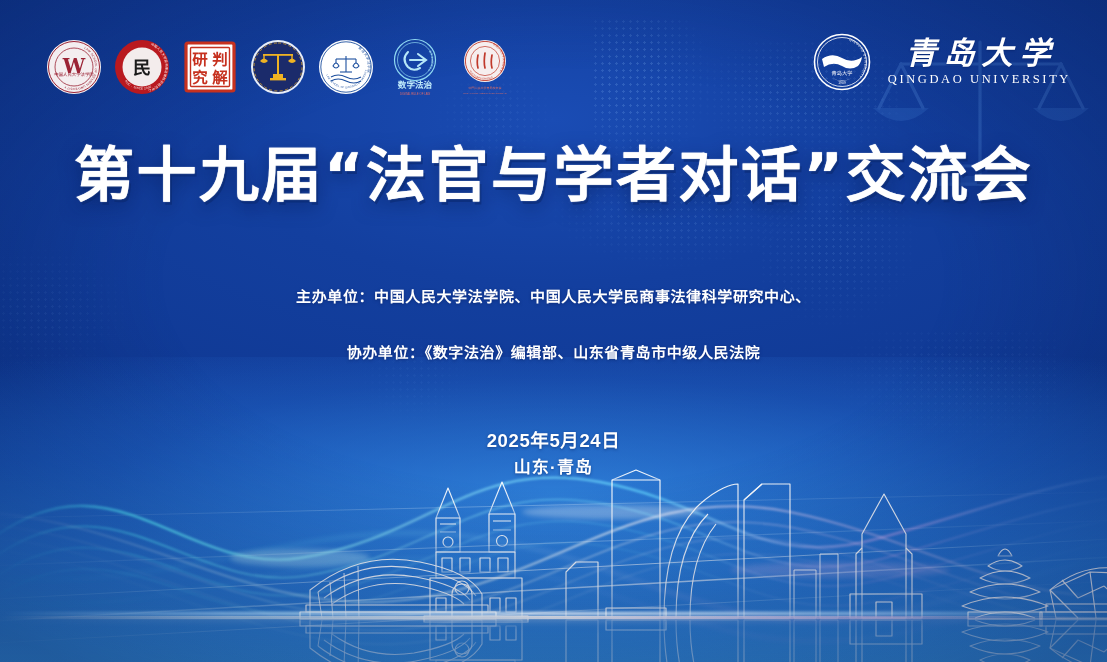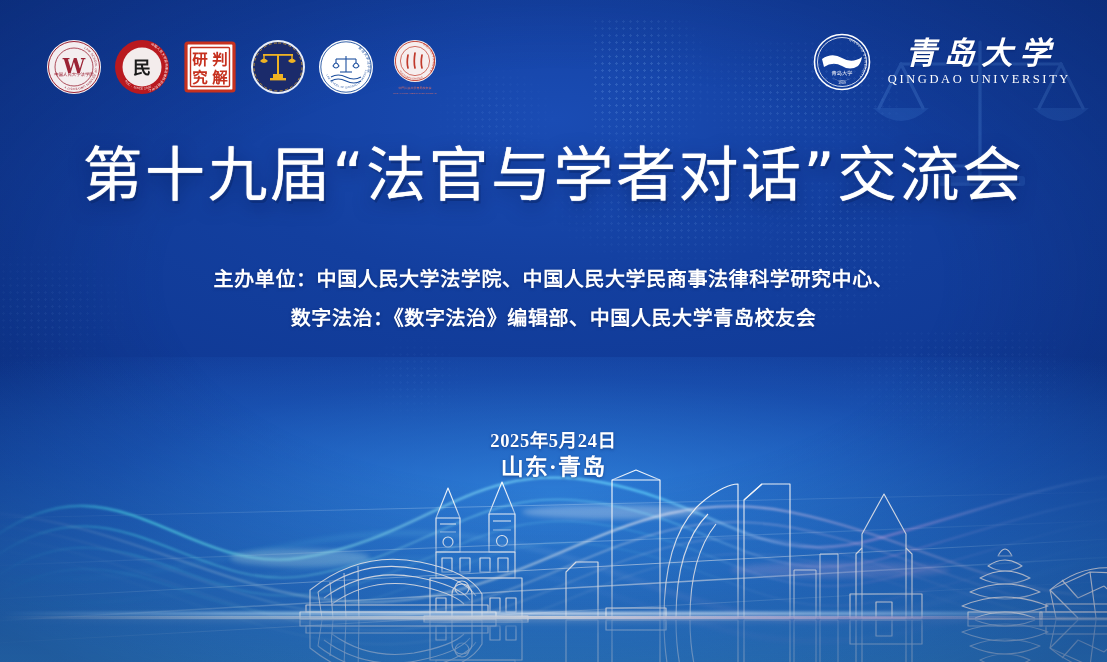--- a/index.html
+++ b/index.html
@@ -111,52 +111,53 @@
     color: #ffffff; font-size: 12.5px; letter-spacing: 2.6px; margin-top: 3px;
     font-family: "Liberation Serif", "DejaVu Serif", serif; text-indent: 2.6px;
   }
 
   
   .title {
     position: absolute; left: 0; right: 0; top: 142px;
     text-align: center;
     color: #ffffff;
     font-size: 60px;
-    font-weight: 400;
+    font-weight: 700;
     letter-spacing: 2.5px;
     line-height: 1.12;
     white-space: nowrap;
     text-shadow:
        0 0 1px rgba(255,255,255,.9),
        2px 3px 0 rgba(10,40,110,.55),
        0 6px 18px rgba(5,25,85,.55);
     font-family: "DejaVu Sans", "Liberation Sans", sans-serif;
   }
 
   
   .orgs {
     position: absolute; left: 0; right: 0; top: 263px;
     text-align: center; color: #ffffff;
   }
   .org-line {
-    font-size: 20px; line-height: 33px; letter-spacing: .6px;
+    font-size: 15px; line-height: 33px; letter-spacing: .6px;
     font-weight: 600;
     text-shadow: 0 1px 3px rgba(6,28,90,.5);
     white-space: nowrap;
+    margin-top: 17px;
   }
   .org-gap { height: 6px; }
 
   
   .datetime {
     position: absolute; left: 0; right: 0; top: 427px;
-    text-align: center; color: #ffffff; font-family: Liberation Serif, serif;
+    text-align: center; color: #ffffff;
   }
   .date-main { font-size: 18.5px; font-weight: 600; letter-spacing: .6px; line-height: 28px;
                text-shadow: 0 1px 3px rgba(6,28,90,.5); }
-  .place { font-size: 23px; font-weight: 600; letter-spacing: 1.2px; line-height: 26px;
+  .place { font-size: 17px; font-weight: 600; letter-spacing: 1.2px; line-height: 26px;
            text-shadow: 0 1px 3px rgba(6,28,90,.5); }
 
   
   .skyline { position: absolute; left: 0; right: 0; bottom: 0; height: 240px; }
 </style>
 </head>
 <body>
 
 <div id="banner">
 
@@ -599,20 +600,37 @@
             <line x1="38" y1="20" x2="38" y2="24"></line>
           <line x1="22" y1="33" x2="34" y2="33"></line>
         </g>
         <g stroke="#1d4f9e" fill="none" stroke-width="1.2">
           <path d="M13,38 q7,-4 15,0 t15,0"></path>
           <path d="M13,42 q7,-4 15,0 t15,0"></path>
         </g>
       </svg>
     </div>
 
+    <div class="logo-wide">
+      <svg viewBox="0 0 58 62" width="58" height="62">
+        <circle cx="29" cy="24" r="20.5" fill="none" stroke="#8fd9f2" stroke-width="1.2"></circle>
+        <circle cx="29" cy="24" r="17.5" fill="none" stroke="#8fd9f2" stroke-width=".7"></circle>
+        <path id="drlTop" d="M29,7.5 a16.5,16.5 0 0 1 0,33 a16.5,16.5 0 0 1 0,-33" fill="none"></path>
+        <text font-size="2.6" fill="#a9e3f7" font-family="'DejaVu Sans',sans-serif">
+          <textPath href="#drlTop" startOffset="16%">数字法治研究中心</textPath>
+        </text>
+        <g fill="none" stroke="#b6e7f8" stroke-width="2.1" stroke-linecap="round">
+          <path d="M22,16 q-7,7 0,15 q5,5 12,1"></path>
+          <path d="M24,24 h14"></path>
+          <path d="M32,18 l8,6 -8,6"></path>
+        </g>
+        <text x="29" y="52" text-anchor="middle" font-size="8.6" fill="#bfe9fa" font-family="'DejaVu Sans',sans-serif" font-weight="700">数字法治</text>
+        <text x="29" y="58.5" text-anchor="middle" font-size="2.8" fill="#e06a6a" font-family="'Liberation Sans',sans-serif">DIGITAL RULE OF LAW</text>
+      </svg>
+    </div>
 
     <div class="logo-wide">
       <svg viewBox="0 0 58 62" width="58" height="62">
         <circle cx="29" cy="25" r="21" fill="#f6eeee"></circle>
         <circle cx="29" cy="25" r="19.6" fill="none" stroke="#c0392b" stroke-width=".9"></circle>
         <circle cx="29" cy="25" r="14.6" fill="none" stroke="#c0392b" stroke-width=".7"></circle>
         <path id="alumTop" d="M29,7 a18,18 0 0 1 0,36 a18,18 0 0 1 0,-36" fill="none"></path>
         <text font-size="2.7" fill="#c0392b" font-family="'DejaVu Sans',sans-serif" letter-spacing=".2">
           <textPath href="#alumTop" startOffset="7%">中国人民大学青岛校友会</textPath>
         </text>
@@ -648,21 +666,21 @@
       <div class="qdu-cn">青岛大学</div>
       <div class="qdu-en">QINGDAO UNIVERSITY</div>
     </div>
   </div>
 
   <div class="title">第十九届“法官与学者对话”交流会</div>
 
   <div class="orgs">
     <div class="org-line">主办单位：中国人民大学法学院、中国人民大学民商事法律科学研究中心、</div>
     <div class="org-gap"></div>
-    <div class="org-line">数字法治：《数字法治》编辑部、中国人民大学青岛校友会</div>
+    <div class="org-line">协办单位：《数字法治》编辑部、山东省青岛市中级人民法院</div>
   </div>
 
   <div class="datetime">
     <div class="date-main">2025年5月24日</div>
     <div class="place">山东·青岛</div>
   </div>
 
 </div>
 
 </body></html>

